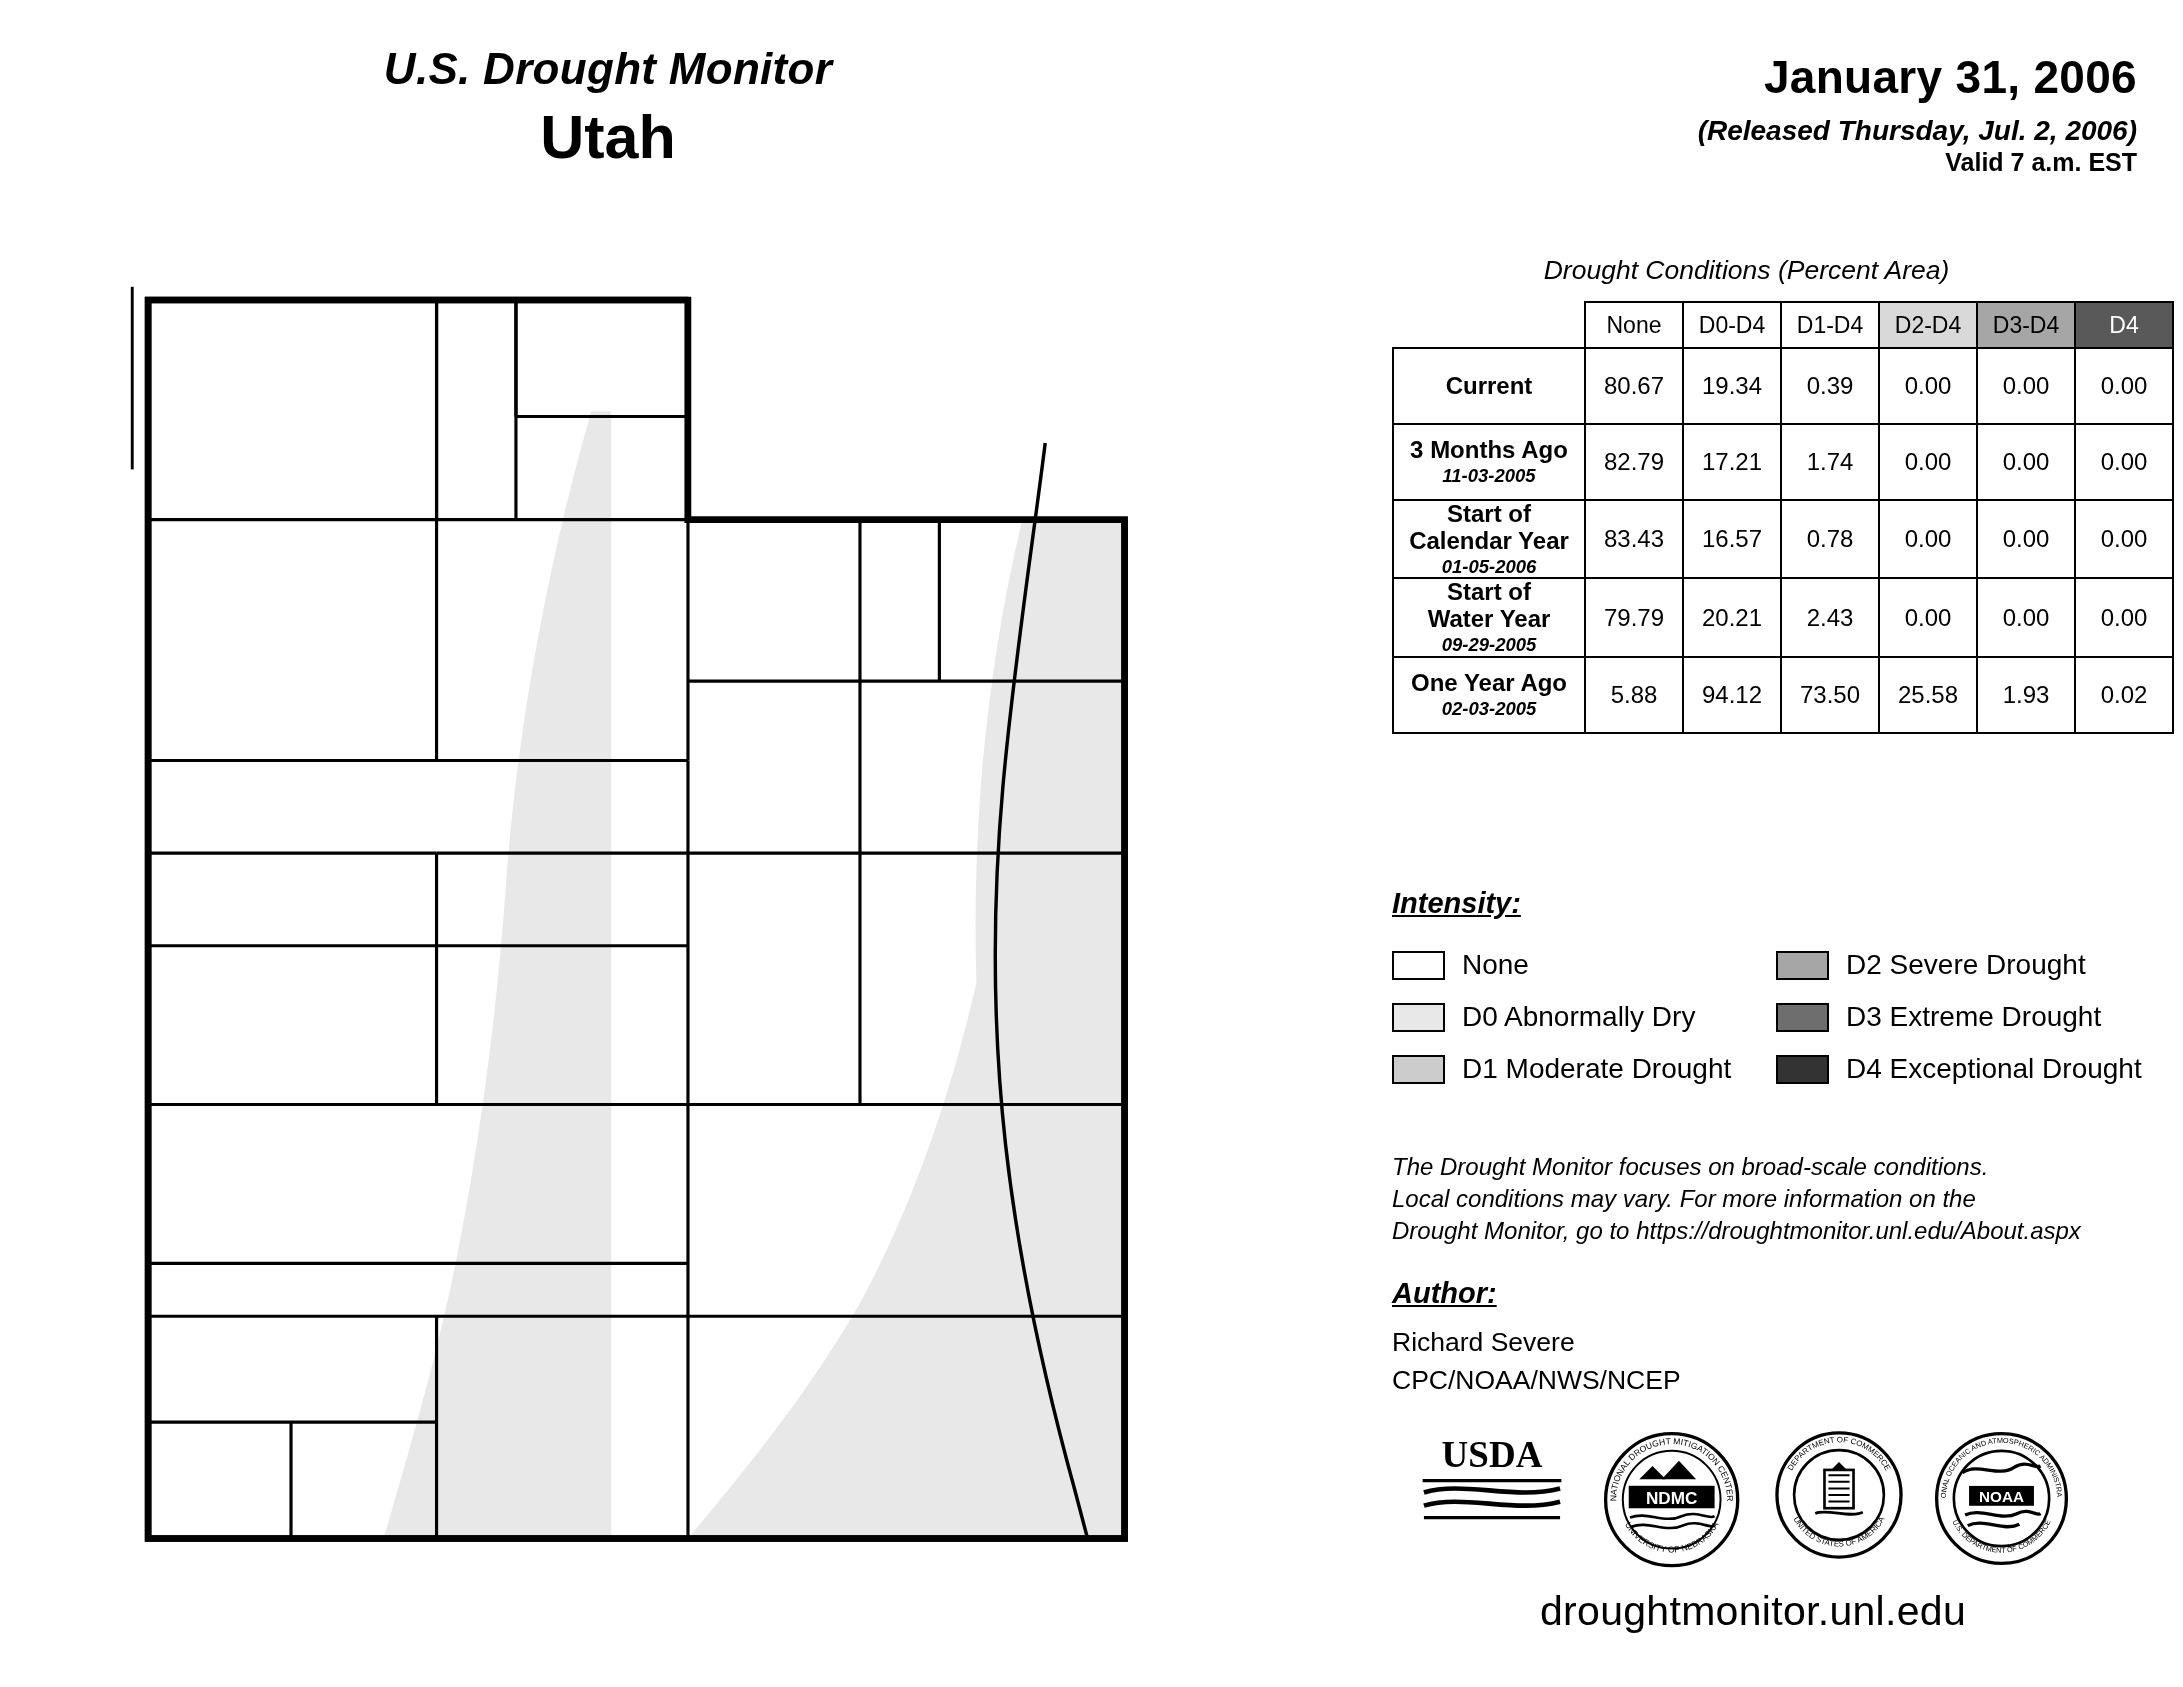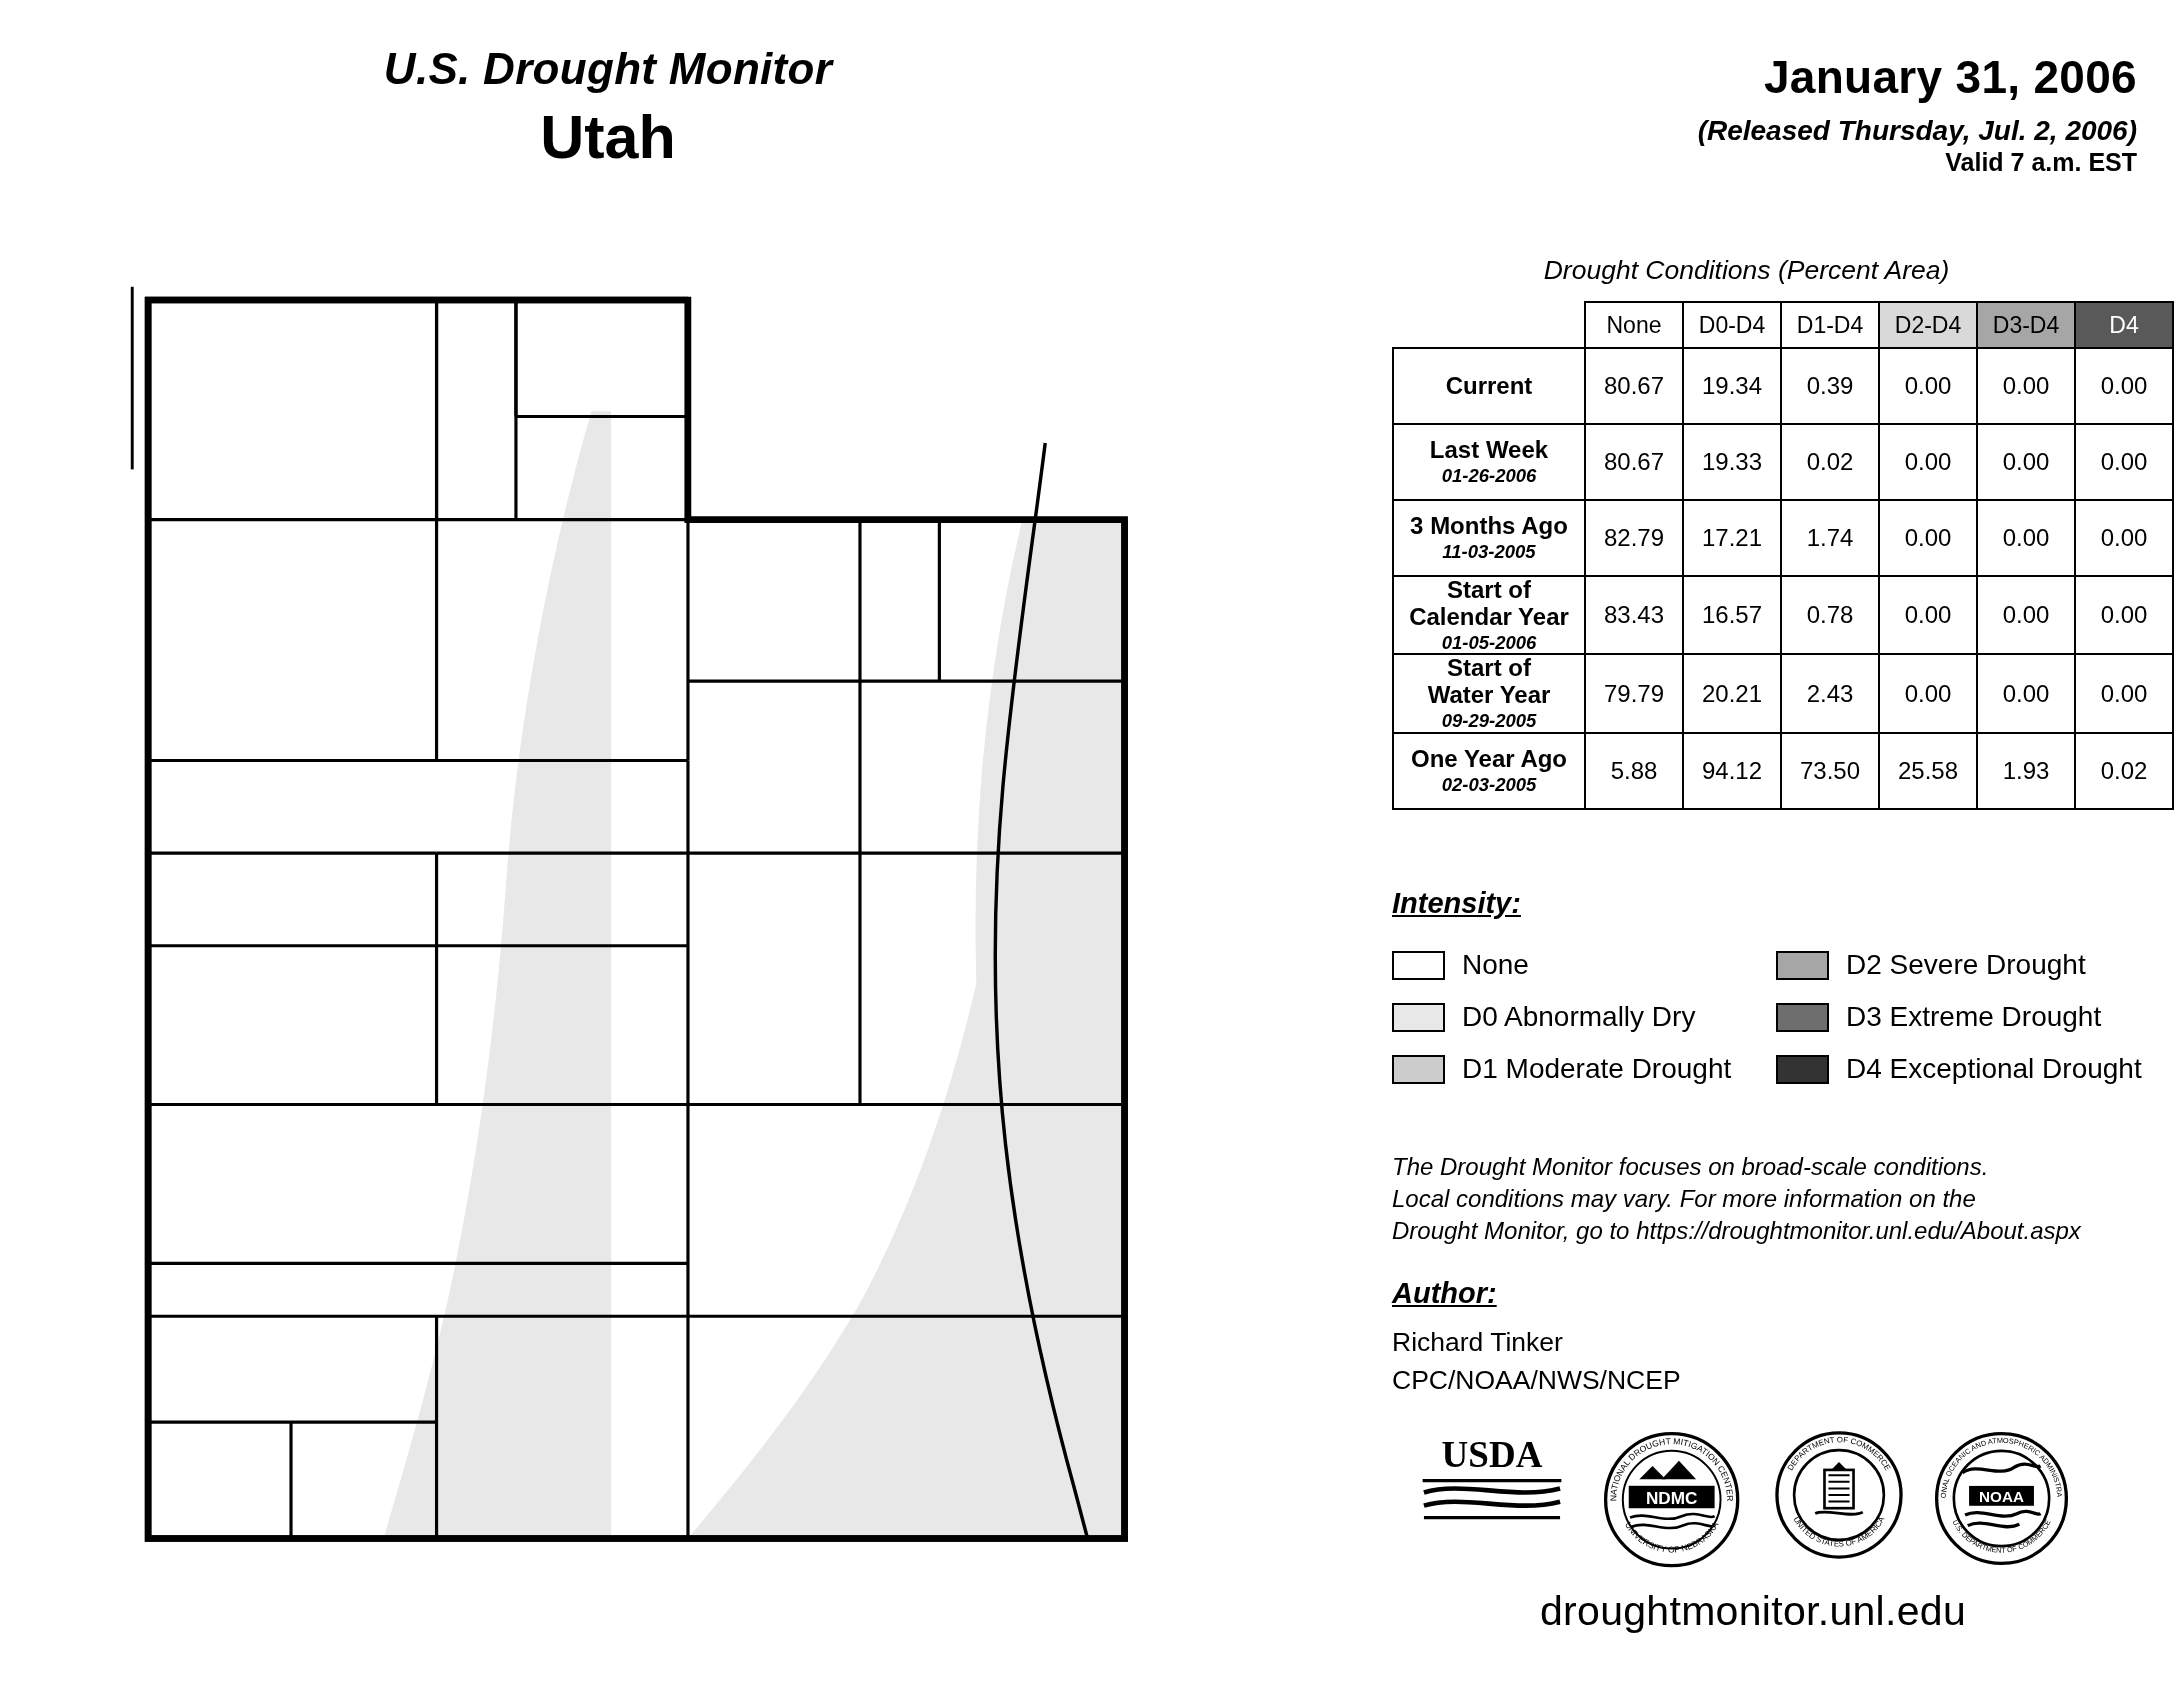--- a/index.html
+++ b/index.html
@@ -399,32 +399,20 @@
       </tr>
     </thead>
     <tbody>
       <tr>
         <td class="rowlabel">
           <span>Current</span>
         </td>
         <td>80.67</td>
         <td>19.34</td>
         <td>0.39</td>
-        <td>0.00</td>
-        <td>0.00</td>
-        <td>0.00</td>
-      </tr>
-      <tr>
-        <td class="rowlabel">
-          <span>Last Week</span>
-          <span class="sub">01-26-2006</span>
-        </td>
-        <td>80.67</td>
-        <td>19.33</td>
-        <td>0.02</td>
         <td>0.00</td>
         <td>0.00</td>
         <td>0.00</td>
       </tr>
       <tr>
         <td class="rowlabel">
           <span>3 Months Ago</span>
           <span class="sub">11-03-2005</span>
         </td>
         <td>82.79</td>
@@ -507,21 +495,21 @@
       </div>
     </div>
   </div>
 
   <div id="disclaimer" style="white-space:pre-line">The Drought Monitor focuses on broad-scale conditions.
 Local conditions may vary. For more information on the
 Drought Monitor, go to https://droughtmonitor.unl.edu/About.aspx</div>
 
   <div id="author-heading">Author:</div>
   <div id="author-lines">
-    <div>Richard Tinker</div>
+    <div>Richard Severe</div>
     <div>CPC/NOAA/NWS/NCEP</div>
   </div>
 
   <div id="logos">
 
     <div class="logo" id="logo-usda">
       <svg viewBox="0 0 230 140" xmlns="http://www.w3.org/2000/svg">
         <text x="115" y="58" text-anchor="middle" font-family="Liberation Serif, serif" font-size="56" font-weight="bold" fill="#000">USDA</text>
         <path d="M10 78 H220" stroke="#000" stroke-width="5" fill="none"></path>
         <path d="M12 96 C 70 78, 150 108, 218 90" stroke="#000" stroke-width="7" fill="none"></path>

